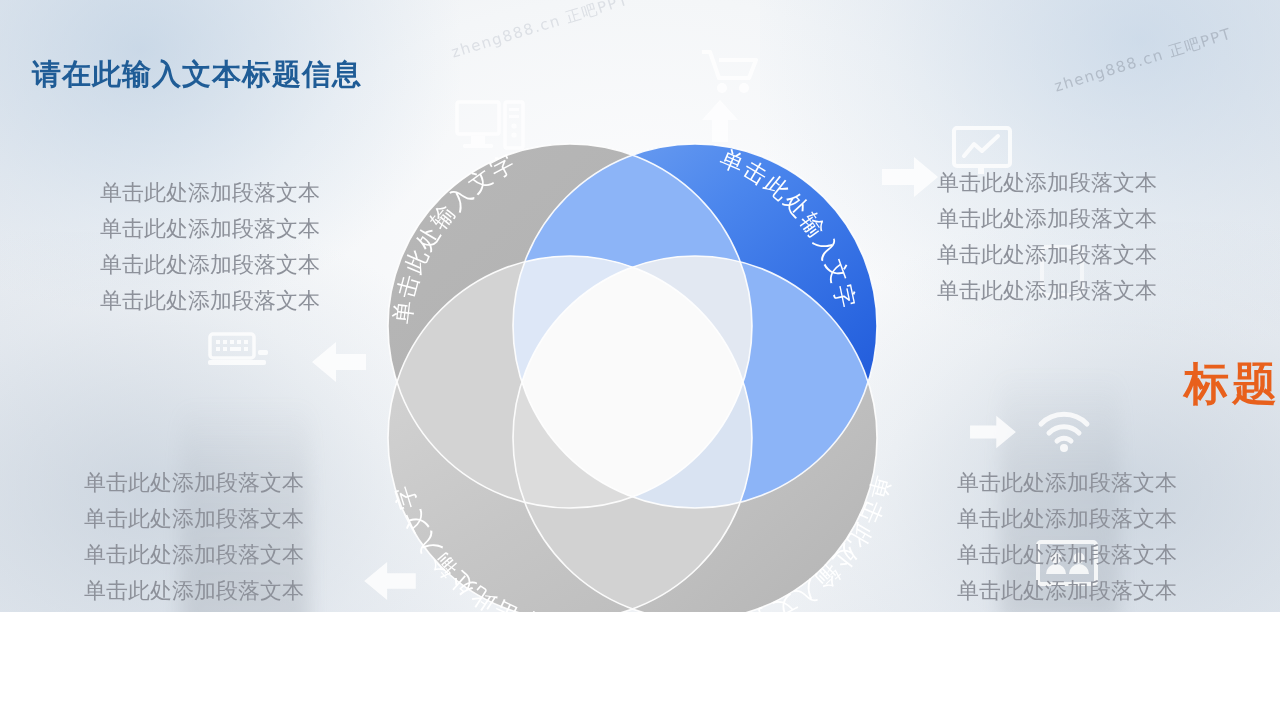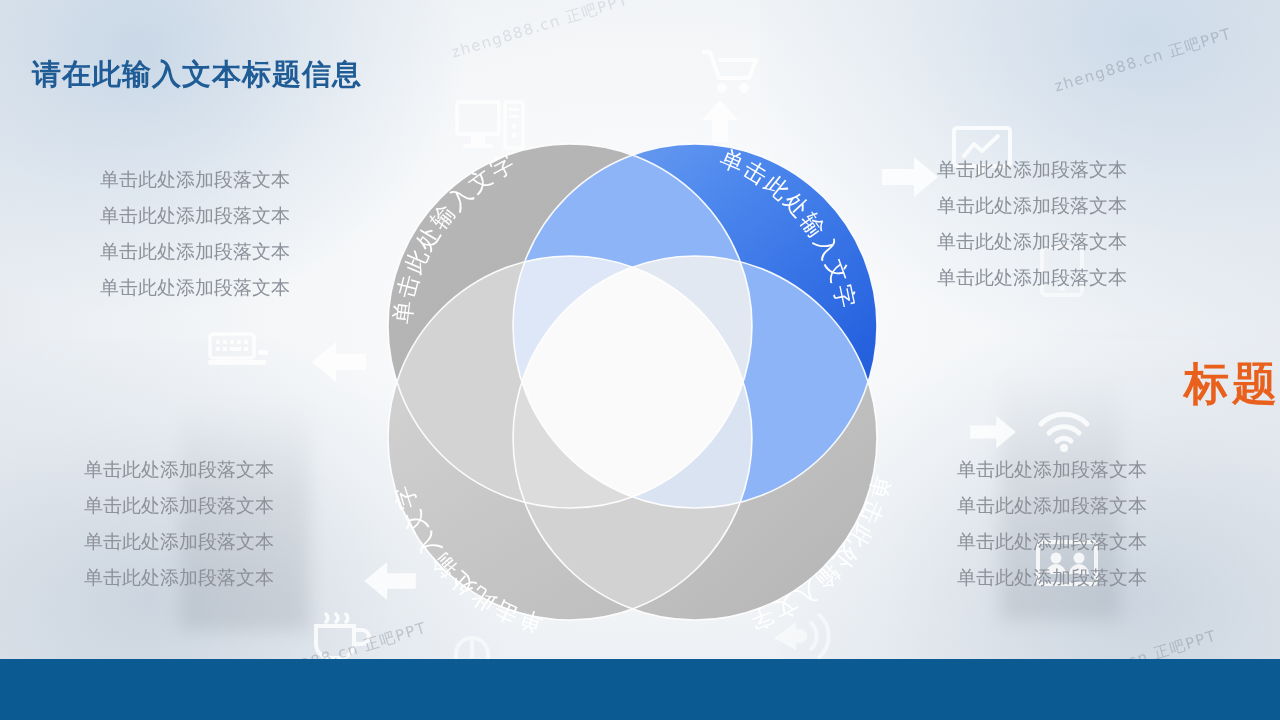--- a/index.html
+++ b/index.html
@@ -7,21 +7,21 @@
     padding: 0;
     width: 1280px;
     height: 720px;
     overflow: hidden;
     font-family: "Liberation Sans", "DejaVu Sans", sans-serif;
   }
 
   #slide {
     position: relative;
     width: 1280px;
-    height: 720px;
+    height: 612px;
     background:
       radial-gradient(ellipse 900px 620px at 50% 42%, #fdfdfe 0%, #f4f6f8 42%, #e8ecf1 72%, #dfe5ec 100%),
       linear-gradient(150deg, #e9eef4 0%, #eef2f6 30%, #f6f8fa 55%, #e6ebf1 100%);
     overflow: hidden;
   }
 
   
   .corner-tint-tl {
     position: absolute;
     left: -180px; top: -210px;
@@ -82,23 +82,24 @@
     top: 659px;
     width: 1280px;
     height: 61px;
     background: #0b5a92;
   }
 
   
   .text-block {
     position: absolute;
     color: #8d919a;
-    font-size: 19px;
+    font-size: 22px;
     line-height: 36px;
     white-space: nowrap;
+    margin-top: 13px;
   }
   .tb-left-top    { left: 100px; top: 162px; text-align: left; }
   .tb-left-bottom { left: 84px;  top: 452px; text-align: left; }
   .tb-right-top   { left: 937px; top: 152px; text-align: left; }
   .tb-right-bottom{ left: 957px; top: 452px; text-align: left; }
   .text-block div { height: 36px; }
 
   
   #venn {
     position: absolute;

